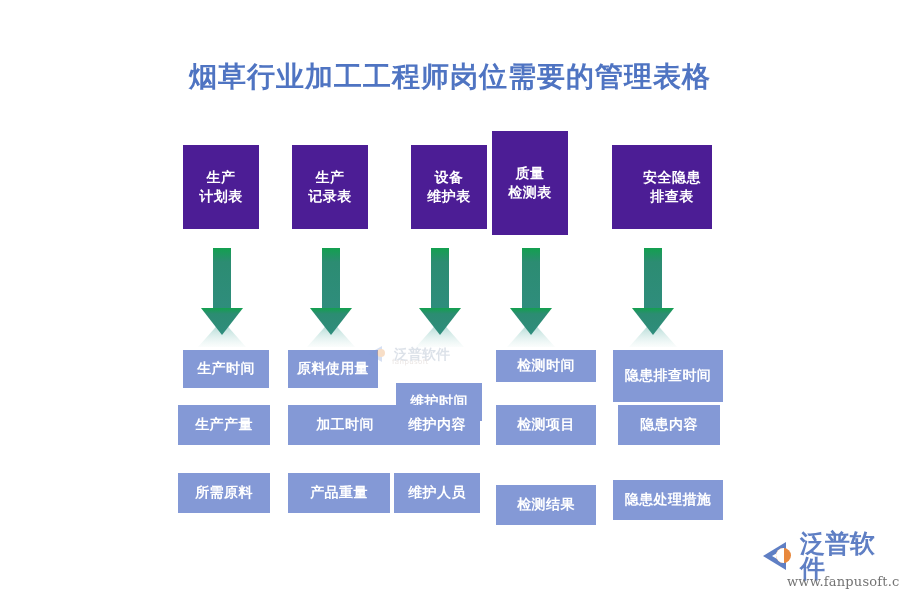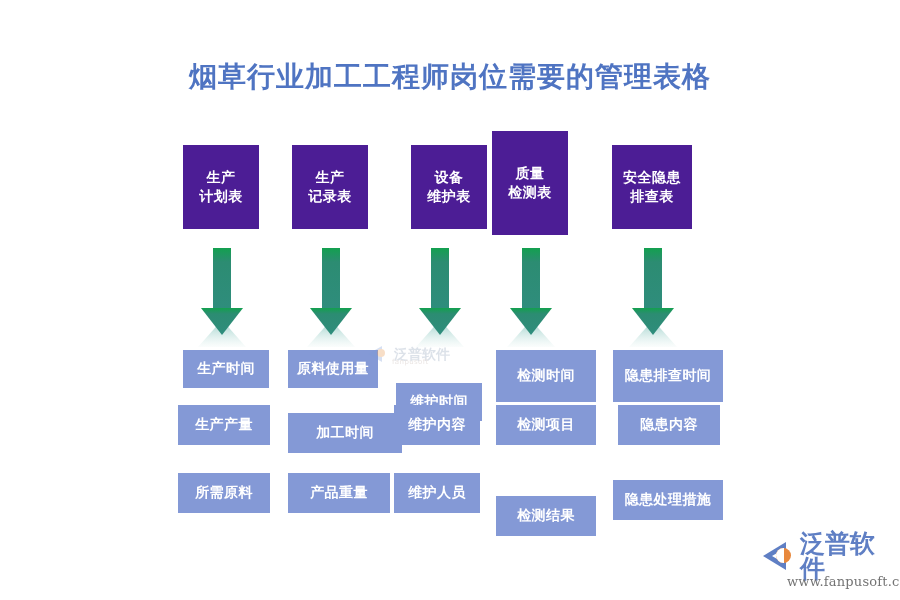--- a/index.html
+++ b/index.html
@@ -230,21 +230,21 @@
     </div>
   </div>
 
   <div class="green-box" style="left:492px; top:131px; width:76px; height:104px;">
     <div>
       <span>质量</span>
       <span>检测表</span>
     </div>
   </div>
 
-  <div class="green-box" style="left:612px; top:145px; width:80px; height:84px;">
+  <div class="green-box" style="left:612px; top:145px; width:80px; height:84px;padding-left:20px;">
     <div>
       <span>安全隐患</span>
       <span>排查表</span>
     </div>
   </div>
 
   <div class="arrow-wrap" style="left:196px; top:248px;">
     <svg width="52" height="100" viewBox="0 0 52 100">
       <defs>
         <linearGradient id="ag1" x1="0" y1="0" x2="0" y2="1">
@@ -302,30 +302,30 @@
     </div>
     <div class="wm-text">泛普软件</div>
     <div class="wm-sub">fanpusoft</div>
   </div>
 
   <div class="blue-box" style="left:183px; top:350px; width:86px; height:38px;">生产时间</div>
   <div class="blue-box" style="left:178px; top:405px; width:92px; height:40px;">生产产量</div>
   <div class="blue-box" style="left:178px; top:473px; width:92px; height:40px;">所需原料</div>
 
   <div class="blue-box" style="left:288px; top:350px; width:90px; height:38px;">原料使用量</div>
-  <div class="blue-box" style="left:288px; top:405px; width:114px; height:40px;margin-top:8px;">加工时间</div>
+  <div class="blue-box" style="left:288px; top:405px; width:114px; height:40px;">加工时间</div>
   <div class="blue-box" style="left:288px; top:473px; width:102px; height:40px;font-family:Liberation Serif, serif;">产品重量</div>
 
   <div class="blue-box" style="left:396px; top:350px; width:86px; height:38px;margin-top:33px;">维护时间</div>
   <div class="blue-box" style="left:394px; top:405px; width:86px; height:40px;">维护内容</div>
   <div class="blue-box" style="left:394px; top:473px; width:86px; height:40px;font-family:Liberation Serif, serif;">维护人员</div>
 
-  <div class="blue-box" style="left:496px; top:350px; width:100px; height:52px;">检测时间</div>
+  <div class="blue-box" style="left:496px; top:350px; width:100px; height:32px;">检测时间</div>
   <div class="blue-box" style="left:496px; top:405px; width:100px; height:40px;">检测项目</div>
-  <div class="blue-box" style="left:496px; top:496px; width:100px; height:40px;">检测结果</div>
+  <div class="blue-box" style="left:496px; top:485px; width:100px; height:40px;">检测结果</div>
 
   <div class="blue-box" style="left:613px; top:350px; width:110px; height:52px;">隐患排查时间</div>
   <div class="blue-box" style="left:618px; top:405px; width:102px; height:40px;">隐患内容</div>
   <div class="blue-box" style="left:613px; top:480px; width:110px; height:40px;">隐患处理措施</div>
 
   <div class="brand-logo">
     <div class="brand-row">
       <div class="brand-mark">
         <div class="swoosh"></div>
         <div class="swoosh-inner"></div>

